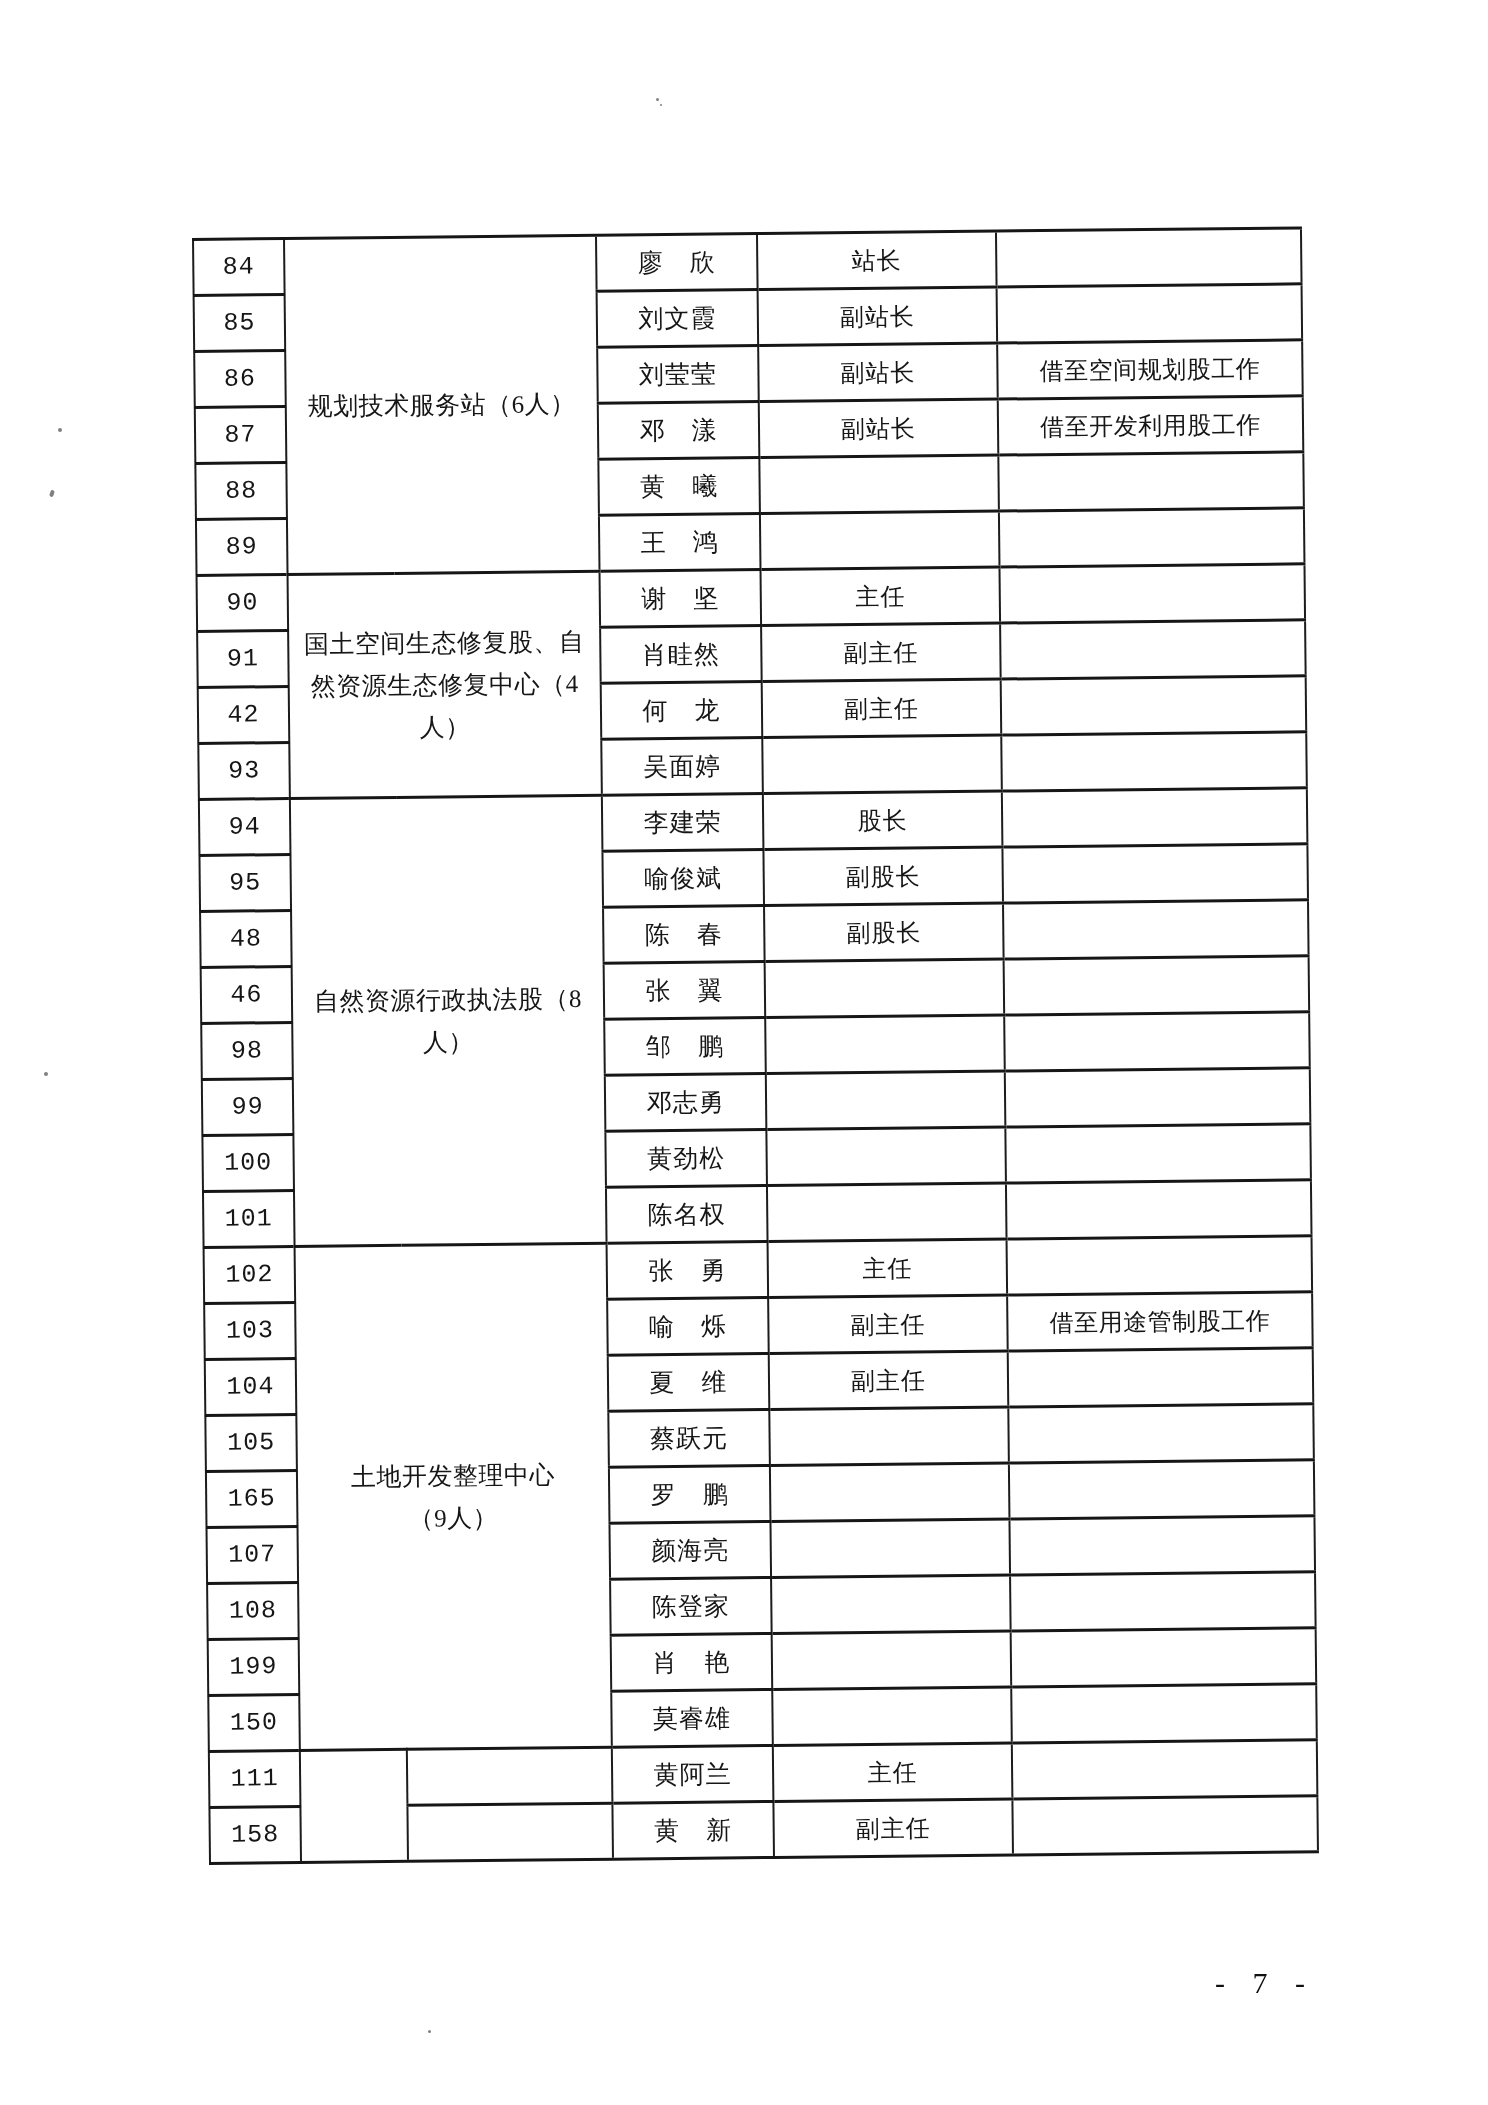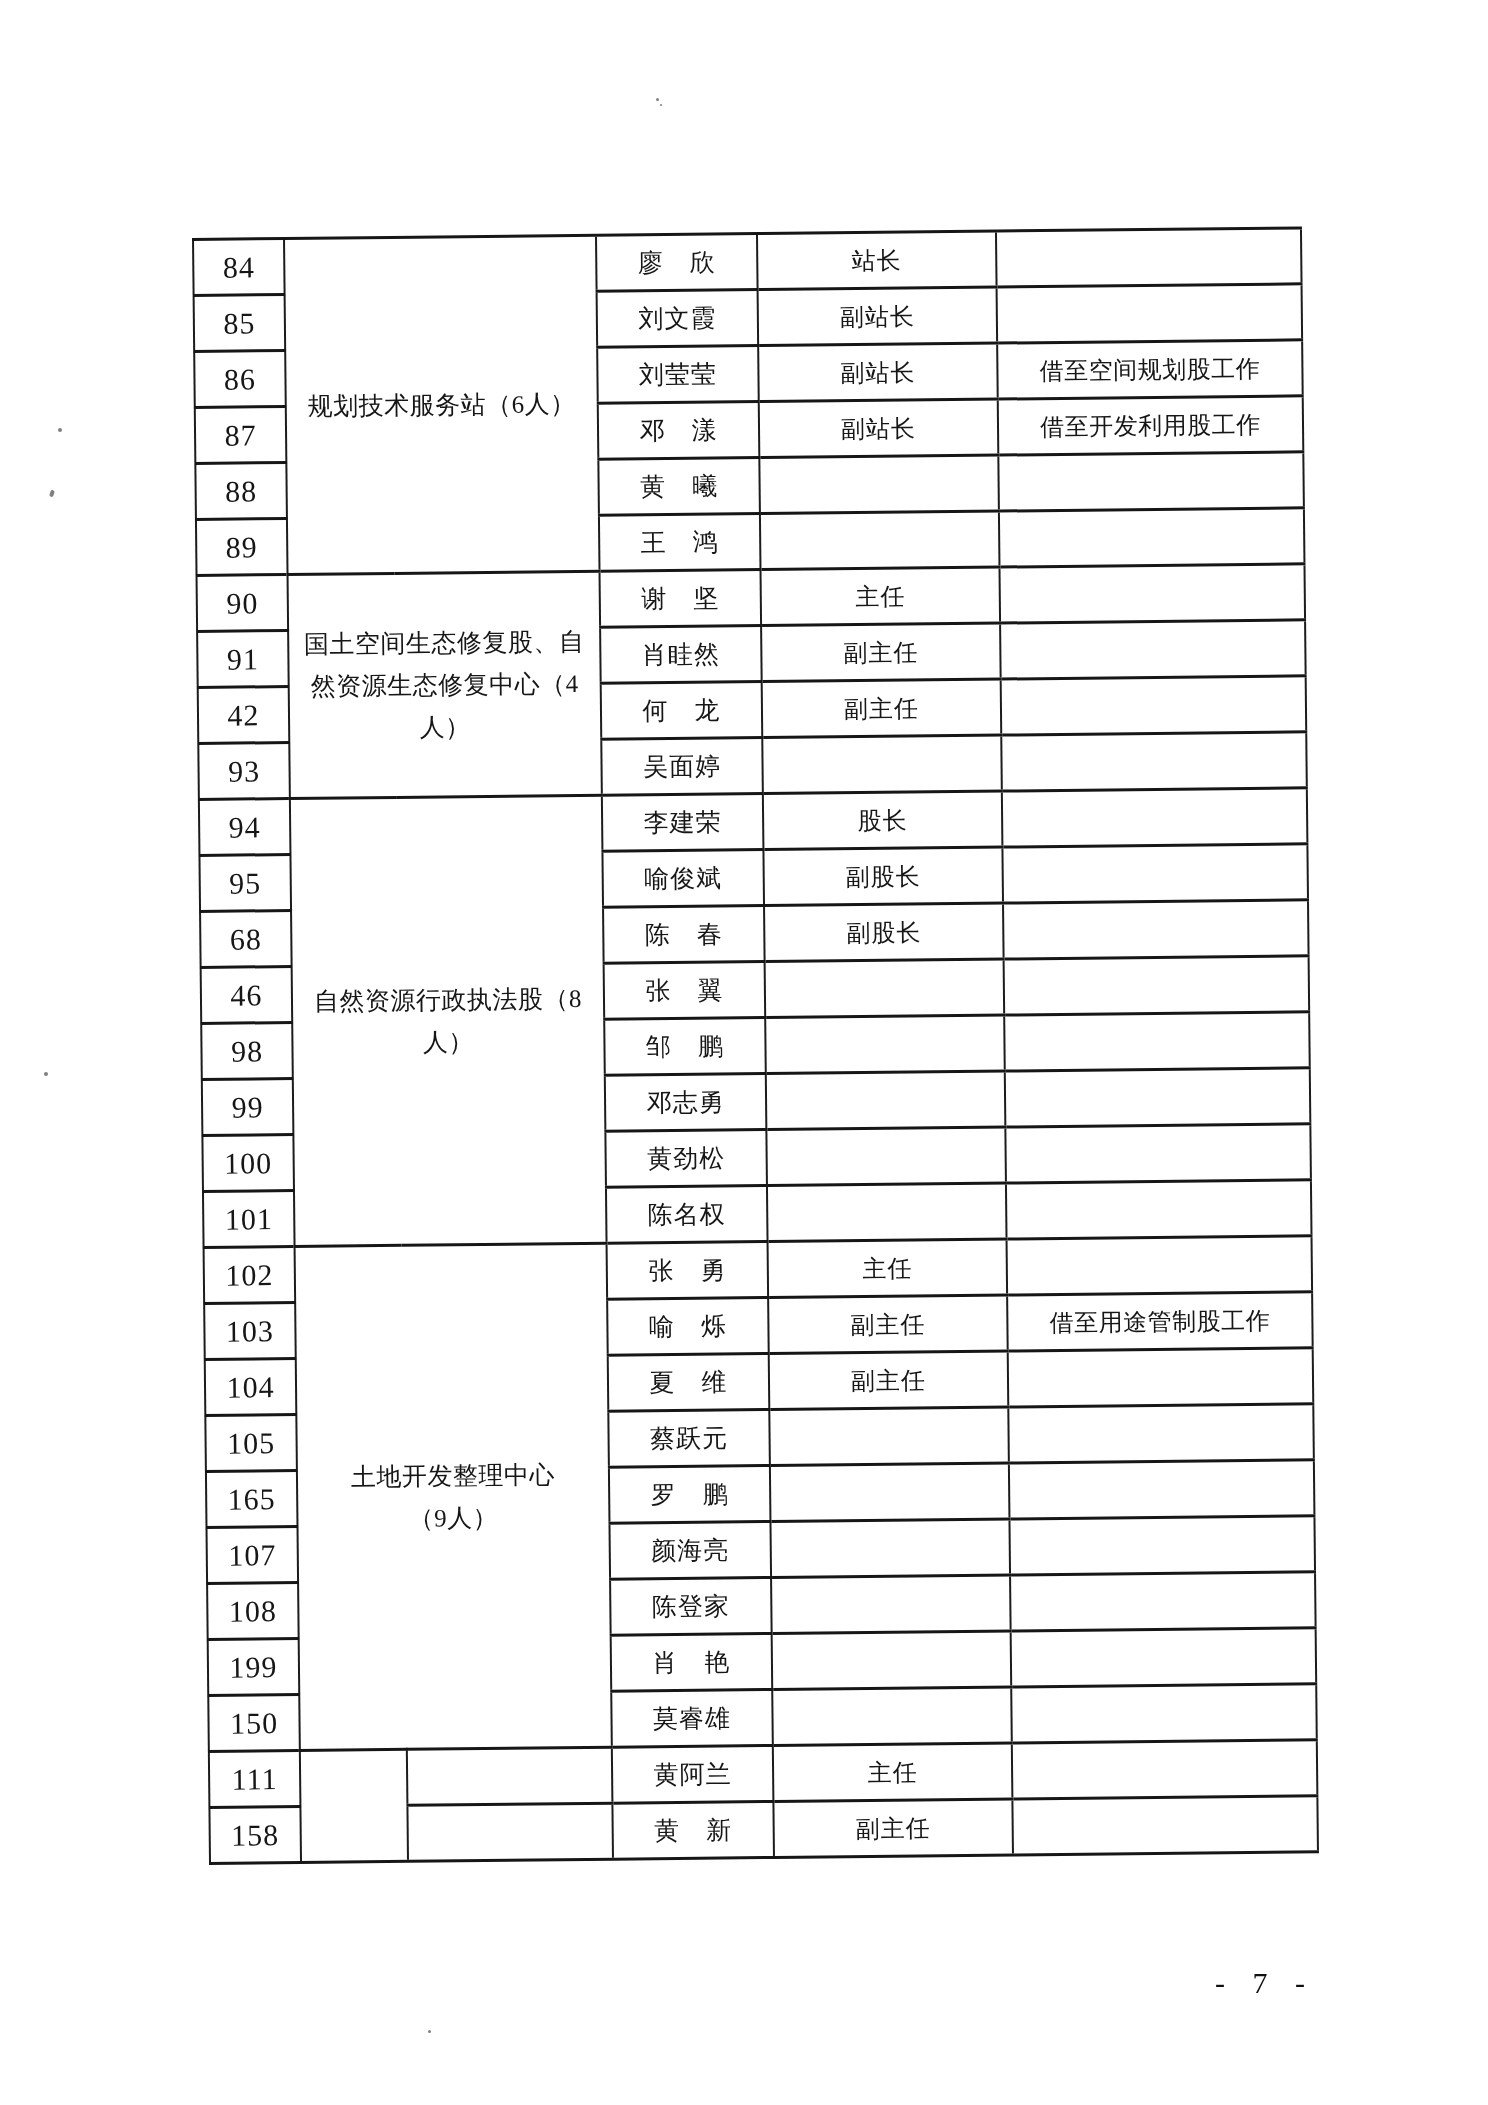--- a/index.html
+++ b/index.html
@@ -26,21 +26,21 @@
   table.roster td {
     border-left:2px solid #1c1c1c;
     border-right:2px solid #1c1c1c;
     border-top:3px solid #161616;
     border-bottom:3px solid #161616;
     padding:0 6px;
     text-align:center;
     vertical-align:middle;
     overflow:hidden;
   }
-  .c-num  { font-size:30px; letter-spacing:1px; }
+  .c-num  { font-size:25px; letter-spacing:1px;font-family:Liberation Mono, monospace; }
   .c-dept { font-size:25px; white-space:pre-line; line-height:1.68; letter-spacing:0.5px; }
   .c-dept-a, .c-dept-b { }
   .c-name { font-size:25px; letter-spacing:1px; }
   .c-pos  { font-size:24px; letter-spacing:1px; }
   .c-note { font-size:24px; letter-spacing:0.5px; }
   .page-num {
     position:absolute;
     left:1190px; top:1966px;
     width:150px;
     text-align:center;
@@ -142,21 +142,21 @@
           <td class="c-pos">股长</td>
           <td class="c-note"></td>
         </tr>
         <tr>
           <td class="c-num">95</td>
           <td class="c-name">喻俊斌</td>
           <td class="c-pos">副股长</td>
           <td class="c-note"></td>
         </tr>
         <tr>
-          <td class="c-num">68</td>
+          <td class="c-num">48</td>
           <td class="c-name">陈　春</td>
           <td class="c-pos">副股长</td>
           <td class="c-note"></td>
         </tr>
         <tr>
           <td class="c-num">46</td>
           <td class="c-name">张　翼</td>
           <td class="c-pos"></td>
           <td class="c-note"></td>
         </tr>

